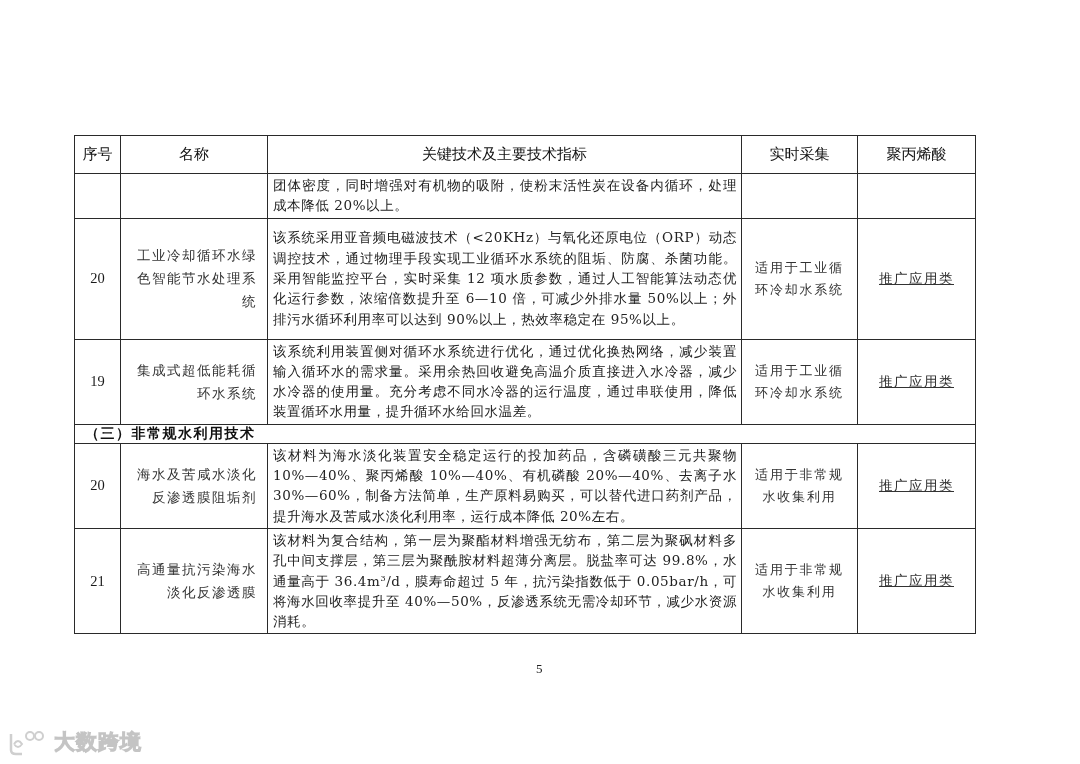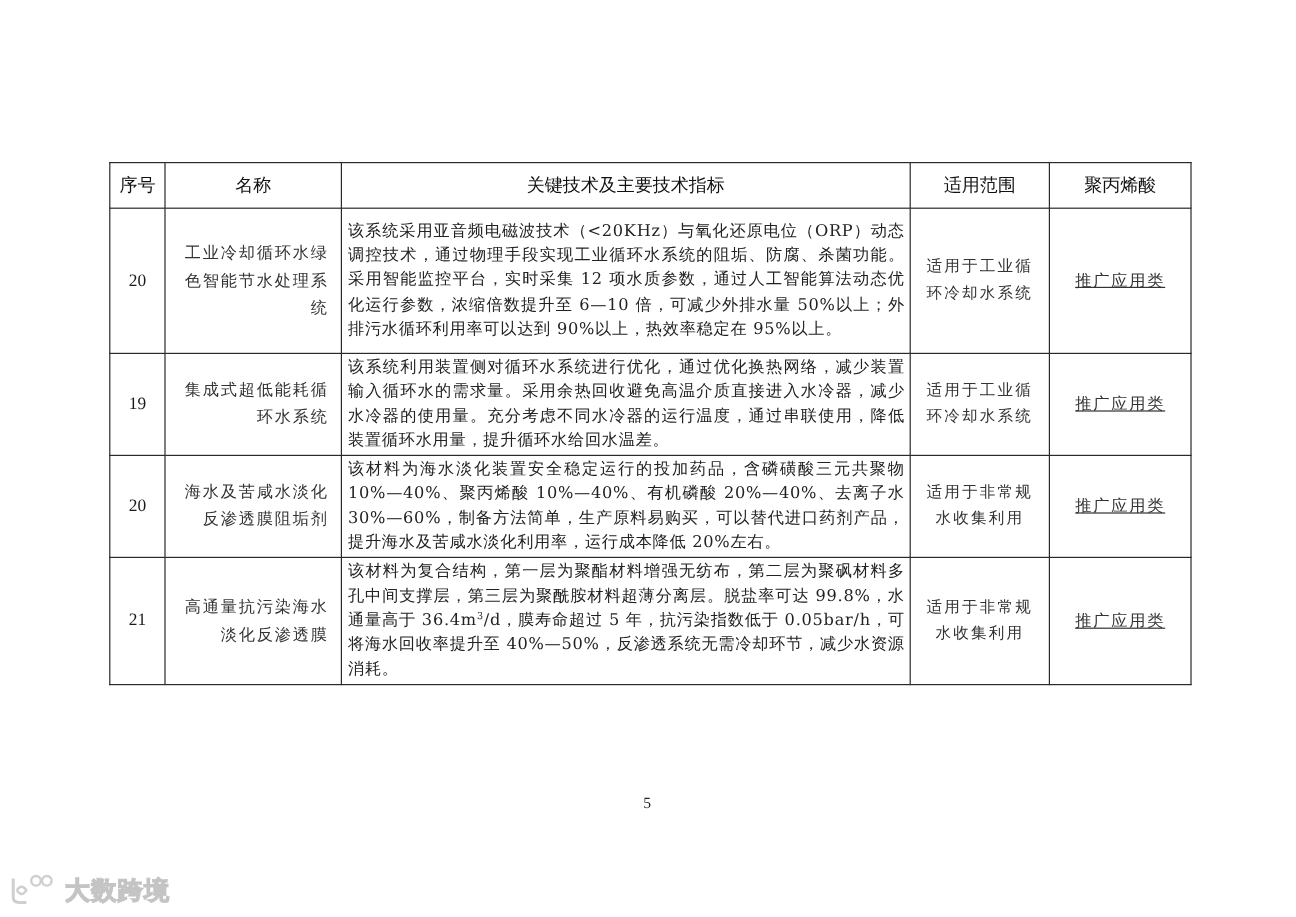--- a/index.html
+++ b/index.html
@@ -10,21 +10,21 @@
     body {
       width: 1080px;
       height: 764px;
       position: relative;
       overflow: hidden;
       font-family: "DejaVu Serif", "Liberation Serif", serif;
       color: #1a1a1a;
     }
     .doc-table {
       position: absolute;
-      left: 91px;
+      left: 74px;
       top: 135px;
       border-collapse: collapse;
       table-layout: fixed;
       width: 901px;
     }
     .doc-table td, .doc-table th {
       border: 1.5px solid #2a2a2a;
       padding: 0;
       vertical-align: middle;
       font-weight: normal;
@@ -99,21 +99,21 @@
       top: 661px;
       font-size: 13px;
       font-family: "Liberation Serif", serif;
       color: #222;
     }
     .watermark {
       position: absolute;
       left: 8px;
       top: 728px;
       display: flex;
-      align-items: flex-start;
+      align-items: flex-end;
       gap: 6px;
       color: #cfcfcf;
     }
     .watermark-logo {
       width: 40px;
       height: 26px;
     }
     .watermark-text {
       font-family: "DejaVu Sans", "Liberation Sans", sans-serif;
       font-size: 21px;
@@ -134,38 +134,48 @@
       <col class="col-name">
       <col class="col-tech">
       <col class="col-scope">
       <col class="col-stage">
   </colgroup>
   <thead>
     <tr>
       <th>序号</th>
       <th>名称</th>
       <th>关键技术及主要技术指标</th>
-      <th>适用范围</th>
+      <th>实时采集</th>
       <th>聚丙烯酸</th>
     </tr>
   </thead>
   <tbody>
+    <tr class="r-cont">
+      <td class="cell-seq"></td>
+      <td class="cell-name"></td>
+      <td class="cell-tech">团体密度，同时增强对有机物的吸附，使粉末活性炭在设备内循环，处理成本降低 20%以上。</td>
+      <td class="cell-scope"></td>
+      <td class="cell-stage"></td>
+    </tr>
     <tr class="r-18">
       <td class="cell-seq">20</td>
       <td class="cell-name">工业冷却循环水绿色智能节水处理系统</td>
       <td class="cell-tech">该系统采用亚音频电磁波技术（&lt;20KHz）与氧化还原电位（ORP）动态调控技术，通过物理手段实现工业循环水系统的阻垢、防腐、杀菌功能。采用智能监控平台，实时采集 12 项水质参数，通过人工智能算法动态优化运行参数，浓缩倍数提升至 6—10 倍，可减少外排水量 50%以上；外排污水循环利用率可以达到 90%以上，热效率稳定在 95%以上。</td>
       <td class="cell-scope">适用于工业循环冷却水系统</td>
       <td class="cell-stage">推广应用类</td>
     </tr>
     <tr class="r-19">
       <td class="cell-seq">19</td>
       <td class="cell-name">集成式超低能耗循环水系统</td>
       <td class="cell-tech">该系统利用装置侧对循环水系统进行优化，通过优化换热网络，减少装置输入循环水的需求量。采用余热回收避免高温介质直接进入水冷器，减少水冷器的使用量。充分考虑不同水冷器的运行温度，通过串联使用，降低装置循环水用量，提升循环水给回水温差。</td>
       <td class="cell-scope">适用于工业循环冷却水系统</td>
       <td class="cell-stage">推广应用类</td>
+    </tr>
+    <tr class="section-row">
+      <td colspan="5">（三）非常规水利用技术</td>
     </tr>
     <tr class="r-20">
       <td class="cell-seq">20</td>
       <td class="cell-name">海水及苦咸水淡化反渗透膜阻垢剂</td>
       <td class="cell-tech">该材料为海水淡化装置安全稳定运行的投加药品，含磷磺酸三元共聚物 10%—40%、聚丙烯酸 10%—40%、有机磷酸 20%—40%、去离子水 30%—60%，制备方法简单，生产原料易购买，可以替代进口药剂产品，提升海水及苦咸水淡化利用率，运行成本降低 20%左右。</td>
       <td class="cell-scope">适用于非常规水收集利用</td>
       <td class="cell-stage">推广应用类</td>
     </tr>
     <tr class="r-21">
       <td class="cell-seq">21</td>

